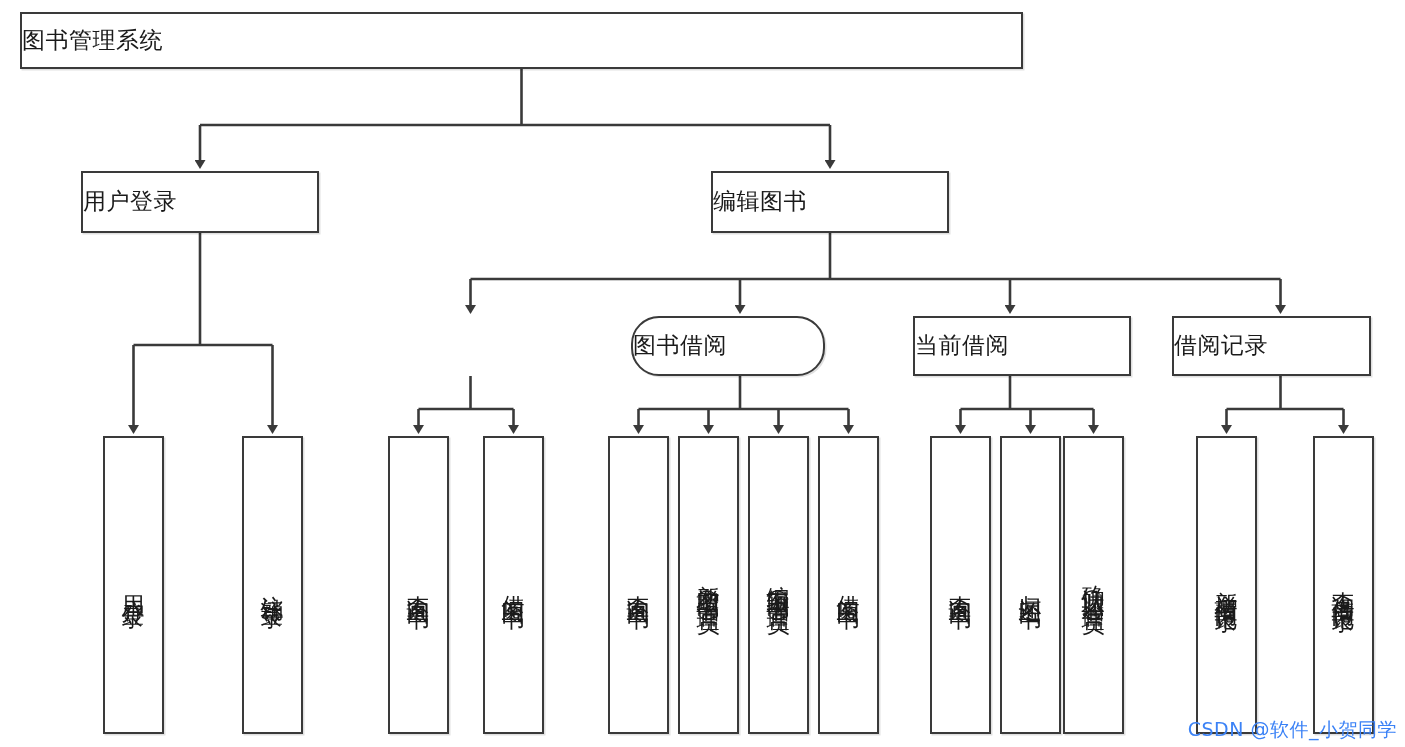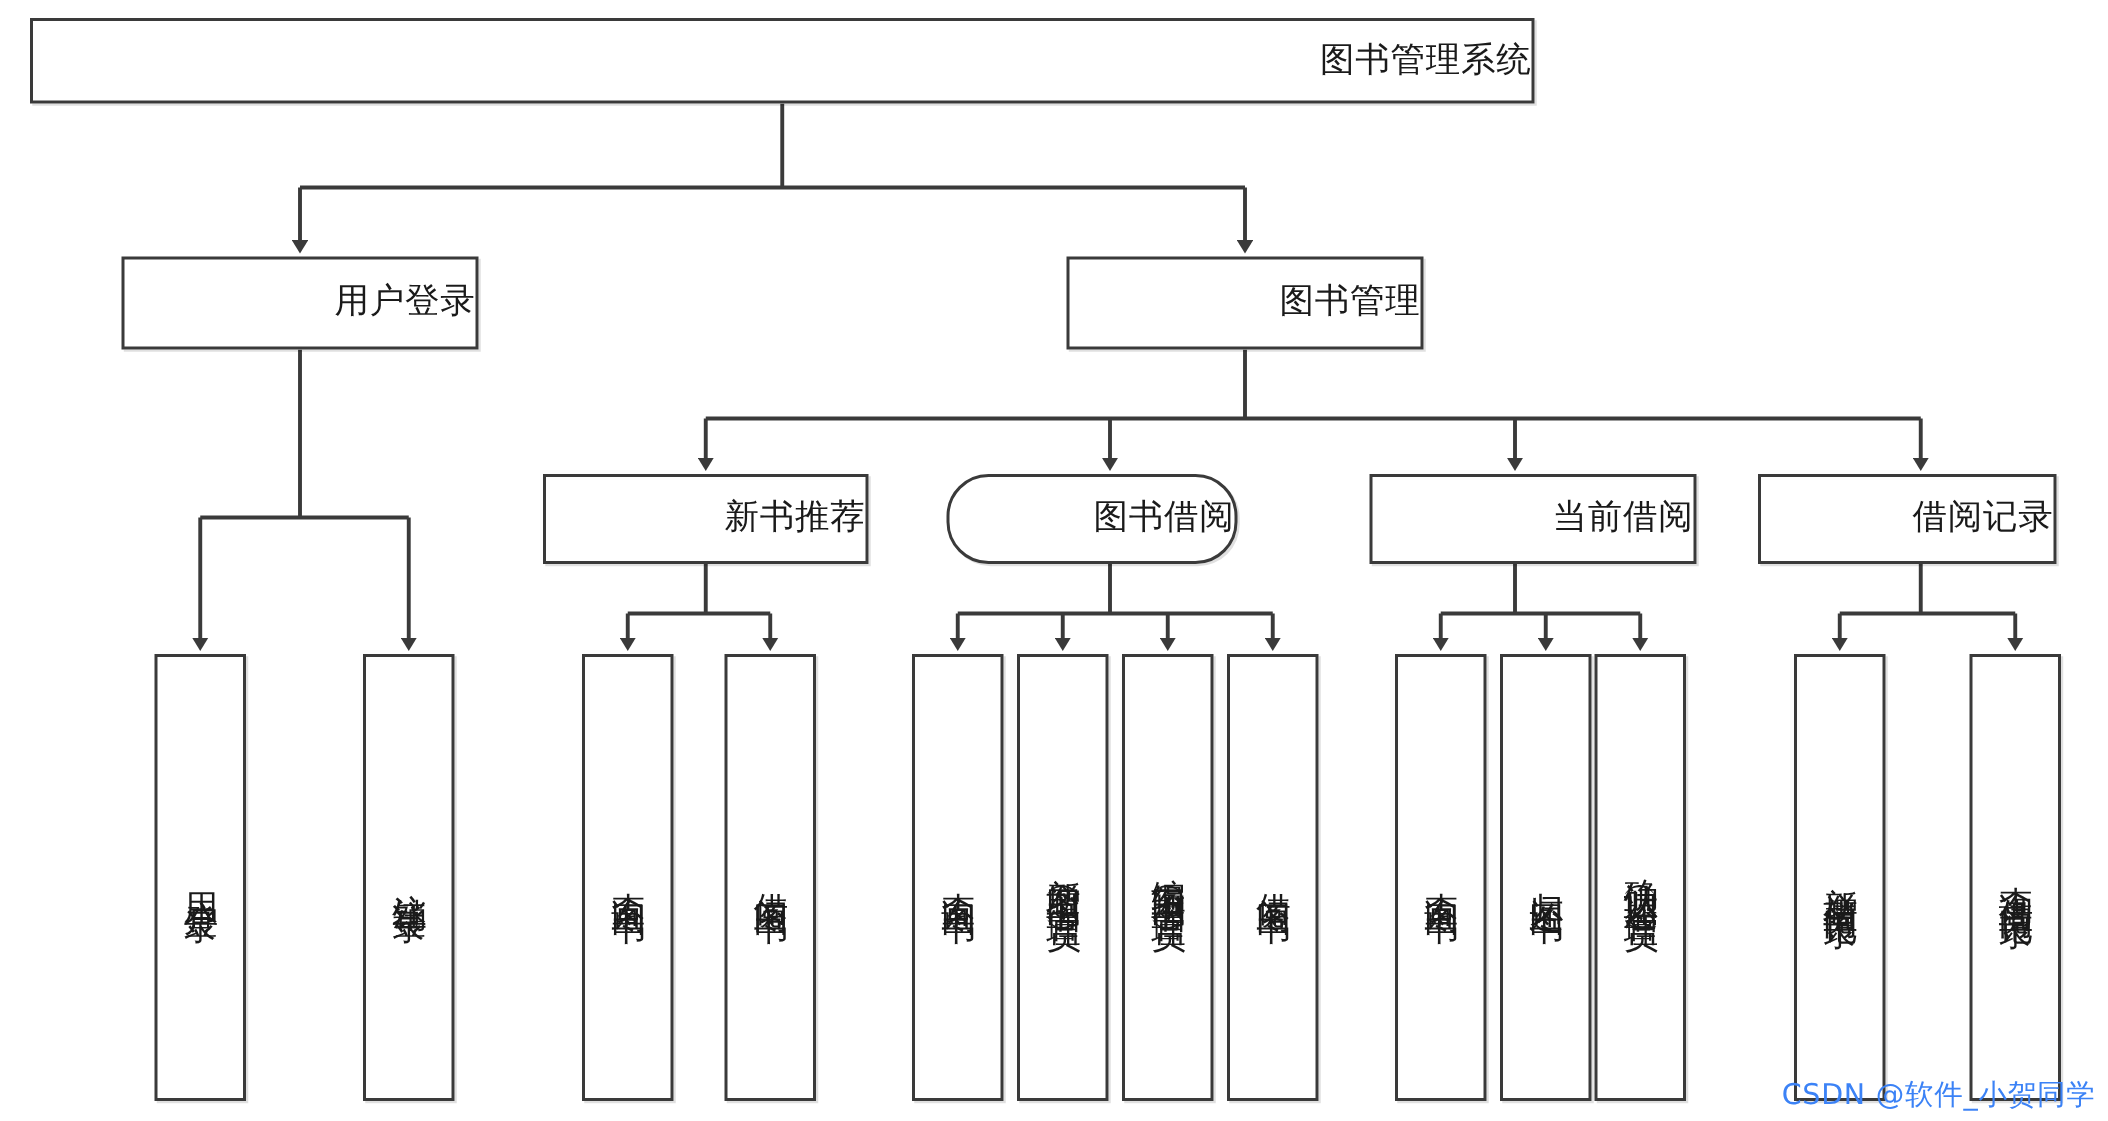--- a/index.html
+++ b/index.html
@@ -25,21 +25,21 @@
     height: 747px;
     pointer-events: none;
   }
   .node {
     position: absolute;
     box-sizing: border-box;
     border: 2.5px solid #3a3a3a;
     background: #ffffff;
     display: flex;
     align-items: center;
-    justify-content: flex-end;
+    justify-content: flex-start;
     color: #1a1a1a;
     box-shadow: 1.5px 1.5px 0 rgba(0,0,0,0.12);
   }
   .node .label-h {
     font-size: 23px;
     line-height: 1.1;
     letter-spacing: 0.5px;
     white-space: nowrap;
   }
   .node.vertical {
@@ -116,26 +116,23 @@
   </svg>
 
   <div class="node" style="left: 20px; top: 12px; width: 1003px; height: 57px;">
     <span class="label-h">图书管理系统</span>
   </div>
 
   <div class="node" style="left: 81px; top: 171px; width: 238px; height: 62px;">
     <span class="label-h">用户登录</span>
   </div>
   <div class="node" style="left: 711px; top: 171px; width: 238px; height: 62px;">
-    <span class="label-h">图书管理</span>
+    <span class="label-h">编辑图书</span>
   </div>
 
-  <div class="node" style="left: 362px; top: 316px; width: 217px; height: 60px;">
-    <span class="label-h">新书推荐</span>
-  </div>
   <div class="node" style="left: 631px; top: 316px; width: 194px; height: 60px; border-radius: 28px;">
     <span class="label-h">图书借阅</span>
   </div>
   <div class="node" style="left: 901px; top: 316px; width: 218px; height: 60px; margin-left: 12px;">
     <span class="label-h">当前借阅</span>
   </div>
   <div class="node" style="left: 1172px; top: 316px; width: 199px; height: 60px;">
     <span class="label-h">借阅记录</span>
   </div>
 

